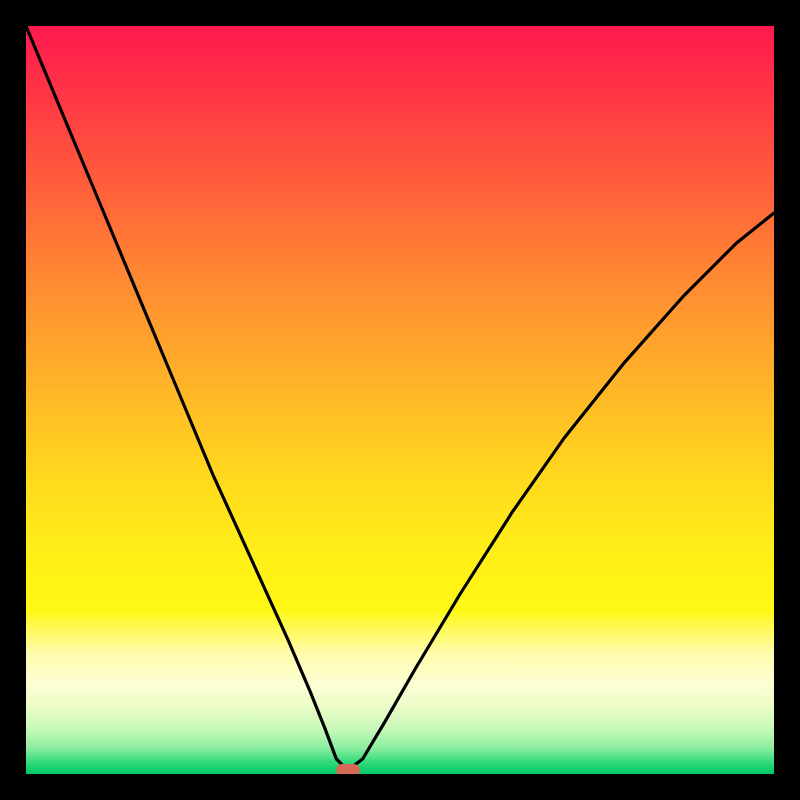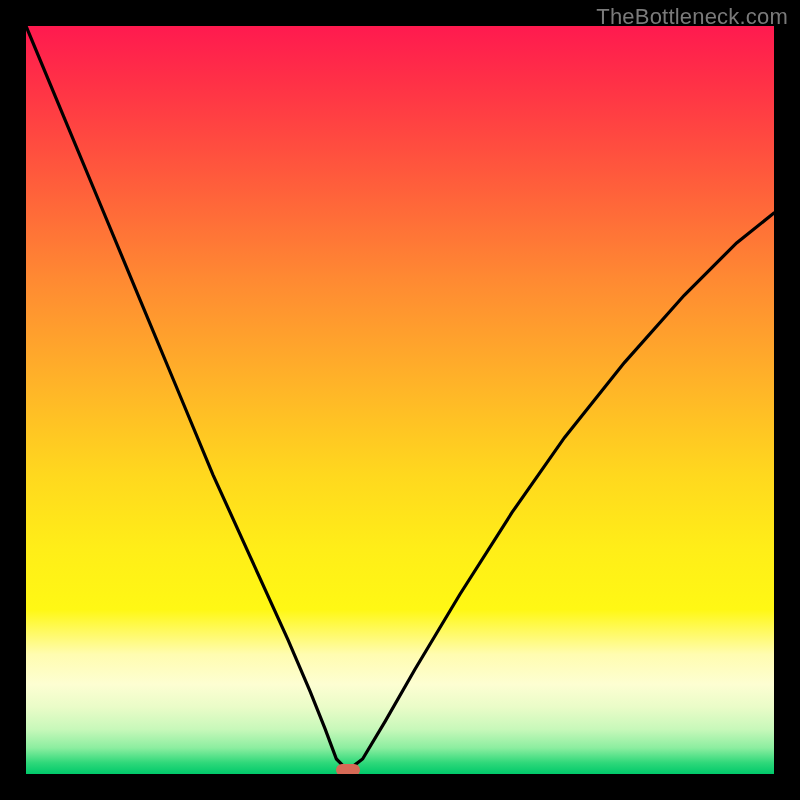--- a/index.html
+++ b/index.html
@@ -69,21 +69,20 @@
     position: absolute;
     inset: 0;
     z-index: 2;
   }
 </style>
 </head>
 <body>
 
 <div class="frame">
 
-  <div class="watermark">TheBottleneck.com</div>
 
   <div class="plot">
     <div class="gradient"></div>
 
     <svg class="curve" viewBox="0 0 748 748" preserveAspectRatio="none">
       <path fill="none" stroke="#000" stroke-width="3.2" stroke-linecap="round" d="M0.0 0.0 L37.4 89.8 L74.8 179.5 L112.2 269.3 L149.6 359.0 L187.0 448.8 L224.4 531.1 L261.8 613.4 L284.2 665.7 L299.2 703.1 L310.4 733.0 L321.6 744.3 L336.6 733.0 L359.0 695.6 L389.0 643.3 L433.8 568.5 L486.2 486.2 L538.6 411.4 L598.4 336.6 L658.2 269.3 L710.6 216.9 L748.0 187.0"></path>
     </svg>
 
     <div class="marker" style="left:321.6px;top:744.3px;"></div>
   </div>

